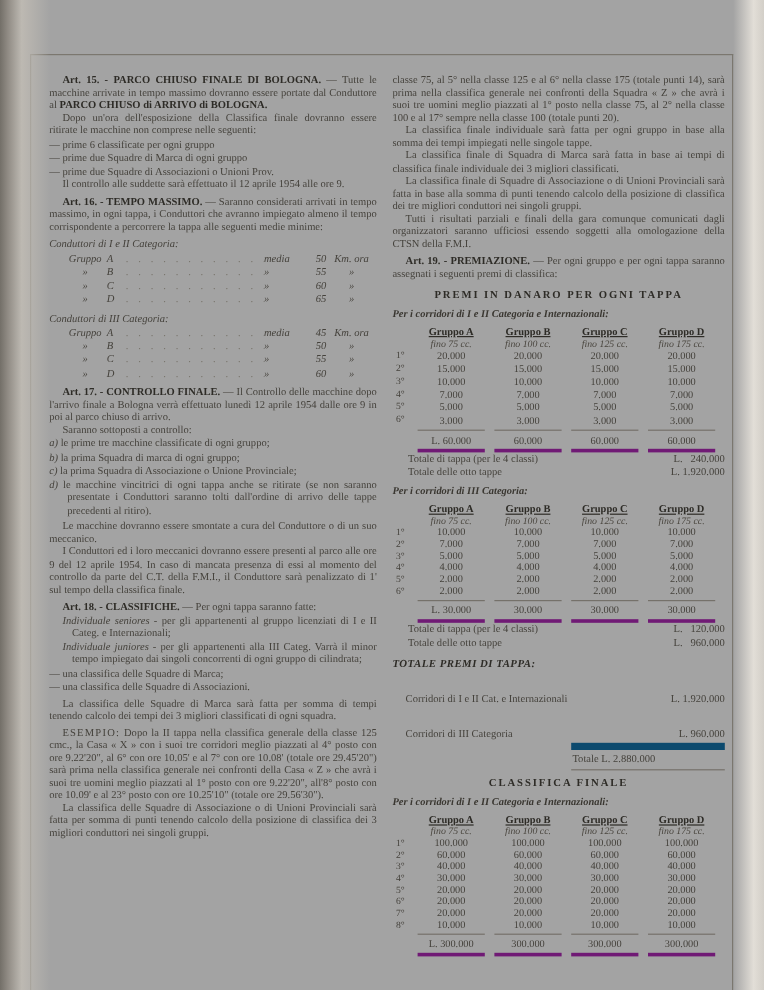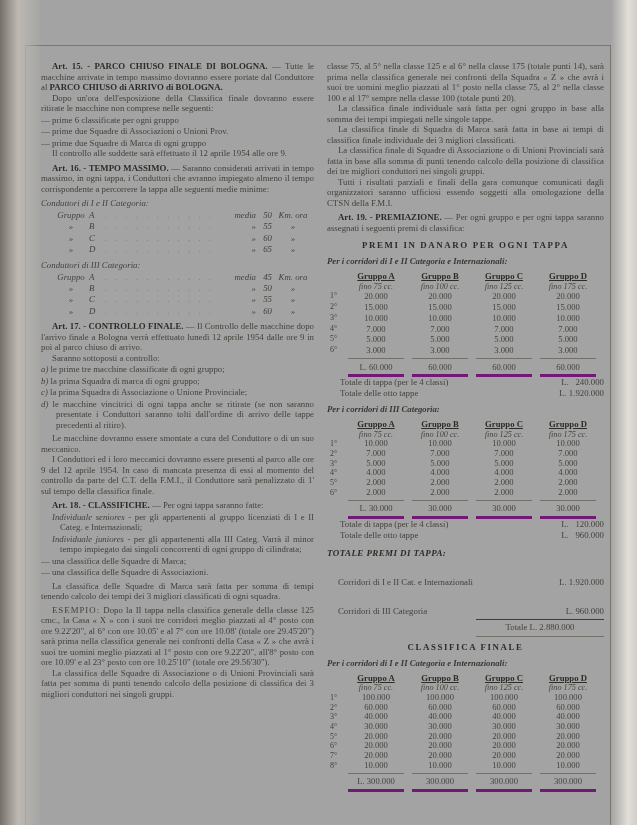--- a/index.html
+++ b/index.html
@@ -24,21 +24,21 @@
   .abc .mk{font-style:italic;}
   .subp{padding-left:19px;text-indent:-8px;margin-top:1px;}
   .it{font-style:italic;}
   .cat{font-style:italic;font-size:8.8px;line-height:11px;margin-top:4px;}
   .medie{margin:1px 0 0 12px;}
   .medie-row{display:flex;font-size:8.8px;line-height:11.4px;align-items:baseline;font-style:italic;}
   .medie-row .m1{width:36px;text-align:center;}
   .medie-row .let{width:16px;}
   .medie-row .dots{flex:1;overflow:hidden;white-space:nowrap;color:#7a766e;}
   .medie-row .dots::after{content:". . . . . . . . . . . . . . . .";letter-spacing:3px;}
-  .medie-row .m2{width:36px;text-align:right;}
+  .medie-row .m2{width:36px;text-align:left;}
   .medie-row .num{width:16px;text-align:right;}
   .medie-row .m3{width:42px;text-align:center;}
   .es-head{letter-spacing:1px;}
   
   .center-h{font-weight:bold;color:#2e2c27;text-align:center;letter-spacing:1.6px;
         font-size:8.9px;line-height:11px;margin-top:7px;}
   .catline{font-style:italic;font-weight:bold;color:#3a3731;font-size:8.7px;line-height:11px;margin-top:5px;}
   .phead,.psub,.prow,.ptotal{display:flex;padding-left:17px;}
   .phead{margin-top:4px;}
   .phead .hcell{width:64px;text-align:center;font-weight:bold;color:#2e2c27;font-size:8.7px;line-height:10.5px;text-decoration:underline;}
@@ -50,37 +50,37 @@
   .ptotal{margin-top:2px;}
   .ptotal .pcell{width:64px;text-align:center;font-size:8.6px;}
   .ptotal .tval{display:block;width:56px;margin:0 auto;padding:2.5px 0;
         border-top:1px solid #75716a;border-bottom:3px solid #701a75;}
   .sumrow{display:flex;justify-content:space-between;font-size:8.8px;line-height:11px;padding-left:13px;}
   .sumrow:first-of-type{margin-top:3px;}
   .sumrow .sval{white-space:pre;}
   .tot-h{font-style:italic;font-weight:bold;color:#2e2c27;font-size:9px;line-height:11px;
         letter-spacing:.4px;margin-top:7px;}
   .totrow{display:flex;justify-content:space-between;font-size:8.8px;line-height:11px;padding-left:11px;margin-top:18px;}
-  .grand{margin-left:auto;width:126px;text-align:center;font-size:8.8px;line-height:11px;
-        border-top:1px solid #0c4a6e;border-bottom:1px solid #75716a;padding:2.5px 1px;margin-top:2px;} .mt5{margin-top:5px;}
+  .grand{margin-left:auto;width:126px;text-align:left;font-size:8.8px;line-height:11px;
+        border-top:6px solid #0c4a6e;border-bottom:1px solid #75716a;padding:2.5px 1px;margin-top:2px;} .mt5{margin-top:5px;}
 </style>
 </head>
 <body>
 
 <div class="page">
   <div class="rule-box"></div>
 
   <div class="col left">
     <p class="ind"><b>Art. 15. - PARCO CHIUSO FINALE DI BOLOGNA.</b><span> — Tutte le macchine arrivate in tempo massimo dovranno essere portate dal Conduttore al </span><b>PARCO CHIUSO di ARRIVO di BOLOGNA.</b></p>
     <p class="ind">Dopo un'ora dell'esposizione della Classifica finale dovranno essere ritirate le macchine non comprese nelle seguenti:</p>
     <div>
 
     <p class="dash">— prime 6 classificate per ogni gruppo</p>
+        <p class="dash">— prime due Squadre di Marca di ogni gruppo</p>
         <p class="dash">— prime due Squadre di Associazioni o Unioni Prov.</p>
-        <p class="dash">— prime due Squadre di Marca di ogni gruppo</p>
       </div>
     <p class="ind">Il controllo alle suddette sarà effettuato il 12 aprile 1954 alle ore 9.</p>
 
     <p class="ind sp"><b>Art. 16. - TEMPO MASSIMO.</b><span> — Saranno considerati arrivati in tempo massimo, in ogni tappa, i Conduttori che avranno impiegato almeno il tempo corrispondente a percorrere la tappa alle seguenti medie minime:</span></p>
     <p class="cat">Conduttori di I e II Categoria:</p>
     <div class="medie">
 
         <div class="medie-row">
           <span class="m1">Gruppo</span>
           <span class="let">A</span>

